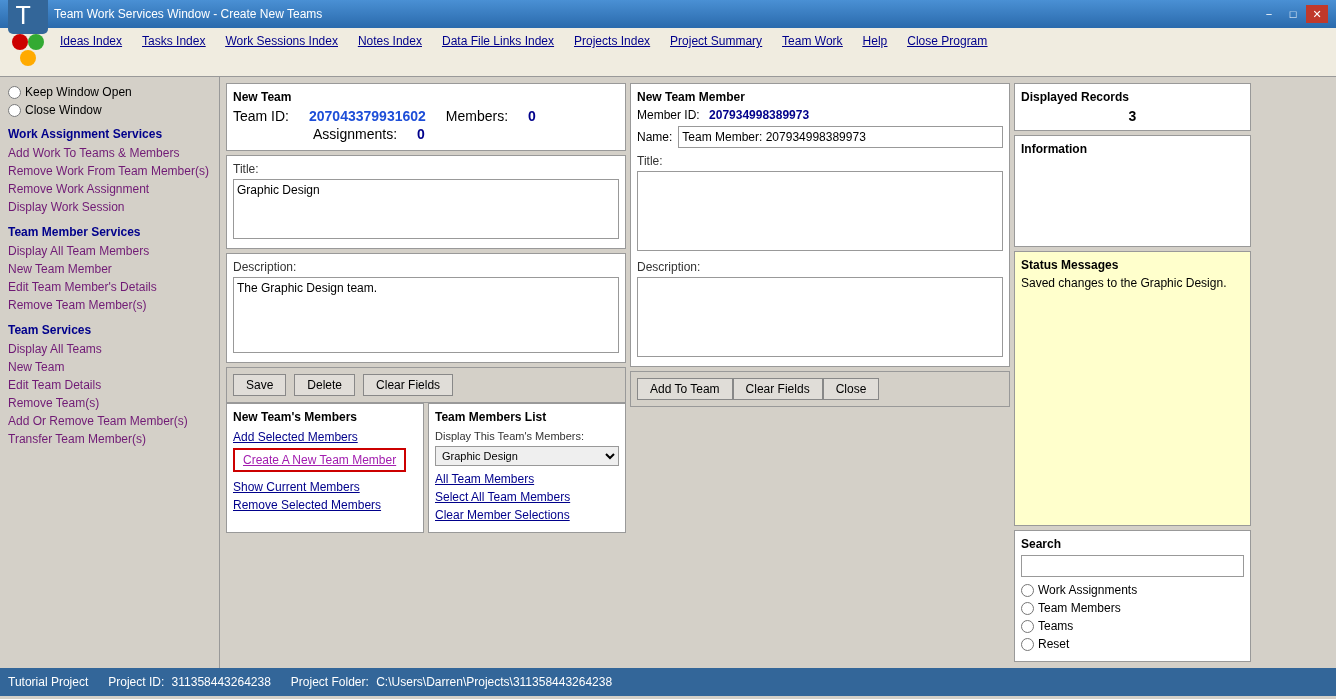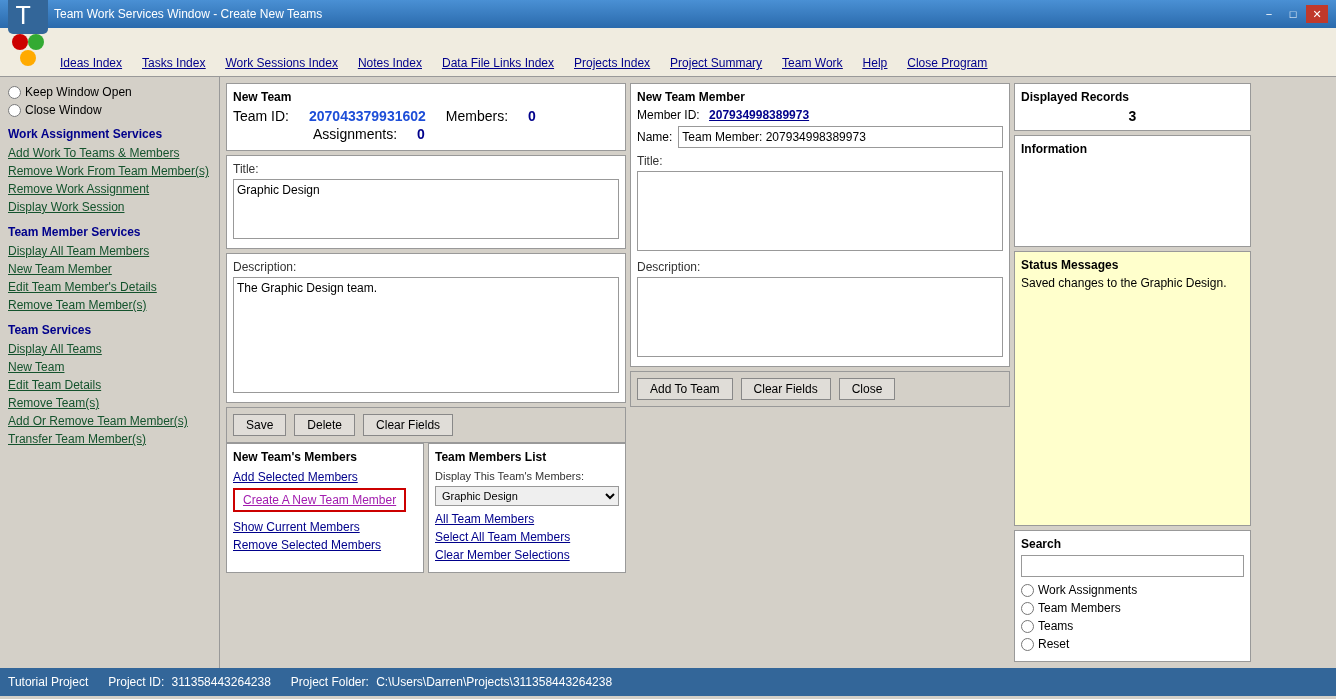--- a/index.html
+++ b/index.html
@@ -25,21 +25,21 @@
       font-size: 11px; cursor: pointer; color: white;
       background: transparent; border: none;
     }
     .title-bar-btn.close { background: #c0392b; }
 
     
     .menu-bar {
       background: #f0ece0;
       border-bottom: 1px solid #999;
       display: flex;
-      align-items: flex-end;
+      align-items: flex-start;
       padding: 4px 8px;
       gap: 4px;
       text-decoration: underline;
     }
     .menu-item {
       color: #00008b;
       text-decoration: underline;
       cursor: pointer;
       padding: 2px 8px;
       font-size: 12px;
@@ -57,21 +57,21 @@
     .sidebar {
       width: 220px;
       padding: 8px;
       border-right: 1px solid #999;
       background: #d4d0c8;
       flex-shrink: 0;
       overflow-y: auto;
     }
     .sidebar-radio { display: flex; align-items: center; gap: 4px; margin-bottom: 4px; cursor: pointer; font-size: 12px; }
     .sidebar-section-title { color: #00008b; font-weight: bold; margin: 10px 0 4px 0; font-size: 12px; }
-    .sidebar-link { color: #14532d; text-decoration: underline; cursor: pointer; display: block; margin-bottom: 2px; font-size: 12px; padding: 1px 0; }
+    .sidebar-link { color: #701a75; cursor: pointer; display: block; margin-bottom: 2px; font-size: 12px; padding: 1px 0; }
 
     
     .content-area {
       display: flex;
       flex: 1;
       gap: 0;
       padding: 6px;
       overflow: hidden;
     }
 
@@ -98,21 +98,21 @@
     .form-label { font-size: 12px; margin-bottom: 3px; color: #333; }
     .form-textarea {
       width: 100%;
       border: 1px solid #999;
       padding: 3px;
       font-size: 12px;
       font-family: inherit;
       resize: none;
     }
     .title-input { height: 60px; }
-    .desc-textarea { height: 116px; }
+    .desc-textarea { height: 76px; }
 
     .btn-row { display: flex; gap: 8px; padding: 6px; background: #d4d0c8; border: 1px solid #999; }
     .btn {
       padding: 3px 12px;
       background: #e0ddd8;
       border: 1px solid #888;
       cursor: pointer;
       font-size: 12px;
       font-family: inherit;
     }
@@ -172,21 +172,21 @@
     .member-name-row { display: flex; align-items: center; gap: 6px; margin-bottom: 6px; }
     .member-name-label { white-space: nowrap; font-size: 12px; }
     .member-name-input {
       flex: 1;
       border: 1px solid #999;
       padding: 3px;
       font-size: 12px;
       font-family: inherit;
     }
     .member-bottom-btn-row {
-      display: flex; gap: 8px; justify-content: flex-start;
+      display: flex; justify-content: flex-start;
       border: 1px solid #999;
       background: #d4d0c8;
       padding: 6px;
     }
 
     
     .right-section {
       width: 237px;
       flex-shrink: 0;
       display: flex;
@@ -357,21 +357,21 @@
           <a class="panel-link">Clear Member Selections</a>
         </div>
       </div>
     </div>
 
     <div class="new-member-section">
       <div class="new-member-top">
         <div class="new-team-header">New Team Member</div>
         <div class="member-info-row">
           <span>Member ID:</span>
-          <span style="color:#00008b; font-weight:bold; margin-left:6px;text-decoration:underline;">207934998389973</span>
+          <span style="color:#00008b; font-weight:bold; margin-left:6px;">207934998389973</span>
         </div>
         <div class="member-name-row">
           <span class="member-name-label">Name:</span>
           <input type="text" class="member-name-input" value="Team Member: 207934998389973" style="">
         </div>
         <div class="form-label" style="margin-bottom:3px;">Title:</div>
         <textarea class="form-textarea" style="height: 80px; width: 100%;"></textarea>
         <div class="form-label" style="margin-top:6px; margin-bottom:3px;">Description:</div>
         <textarea class="form-textarea" style="height: 80px; width: 100%;"></textarea>
       </div>

